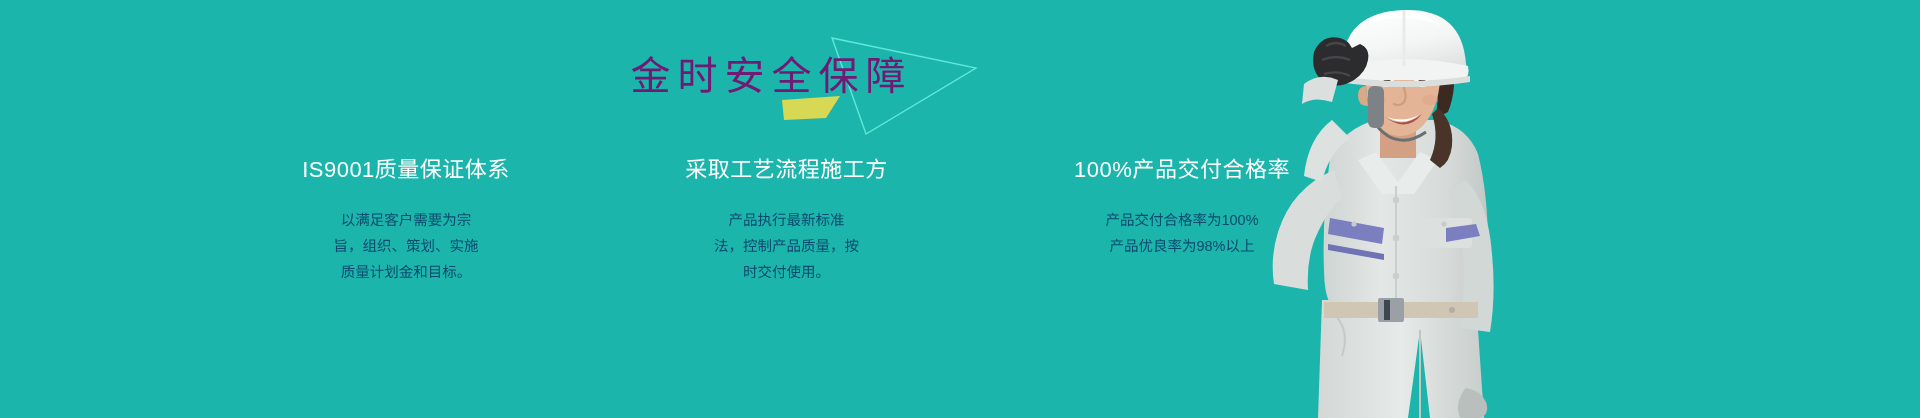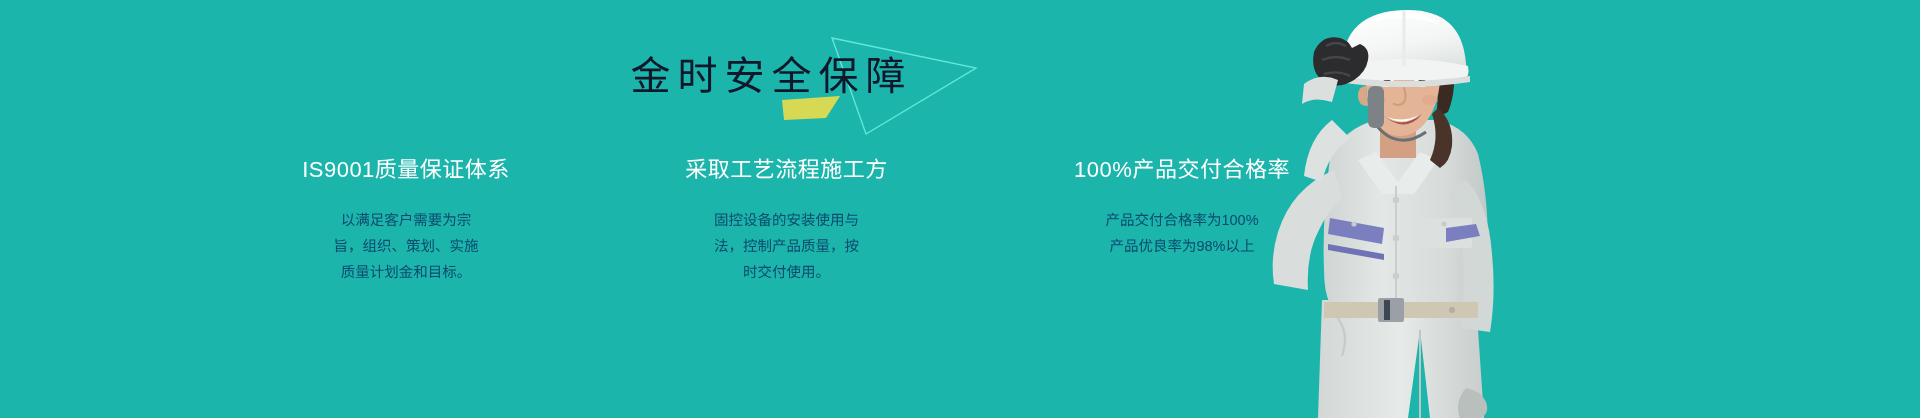--- a/index.html
+++ b/index.html
@@ -43,21 +43,21 @@
     pointer-events: none;
   }
 
   
   #headline {
     position: absolute;
     left: 0;
     top: 52px;
     width: 1536px;
     text-align: center;
-    color: #0f172a;
+    color: #701a75;
     font-size: 40px;
     line-height: 48px;
     letter-spacing: 7px;
     font-weight: 400;
     white-space: nowrap;
     text-indent: 7px;
   }
 
   
   #columns {
@@ -133,21 +133,21 @@
       <div class="col-body">
         <div>以满足客户需要为宗</div>
         <div>旨，组织、策划、实施</div>
         <div>质量计划金和目标。</div>
       </div>
     </div>
 
     <div class="col col-2">
       <div class="col-title">采取工艺流程施工方</div>
       <div class="col-body">
-        <div>固控设备的安装使用与</div>
+        <div>产品执行最新标准</div>
         <div>法，控制产品质量，按</div>
         <div>时交付使用。</div>
       </div>
     </div>
 
 
     <div class="col col-4">
       <div class="col-title">100%产品交付合格率</div>
       <div class="col-body">
         <div>产品交付合格率为100%</div>

